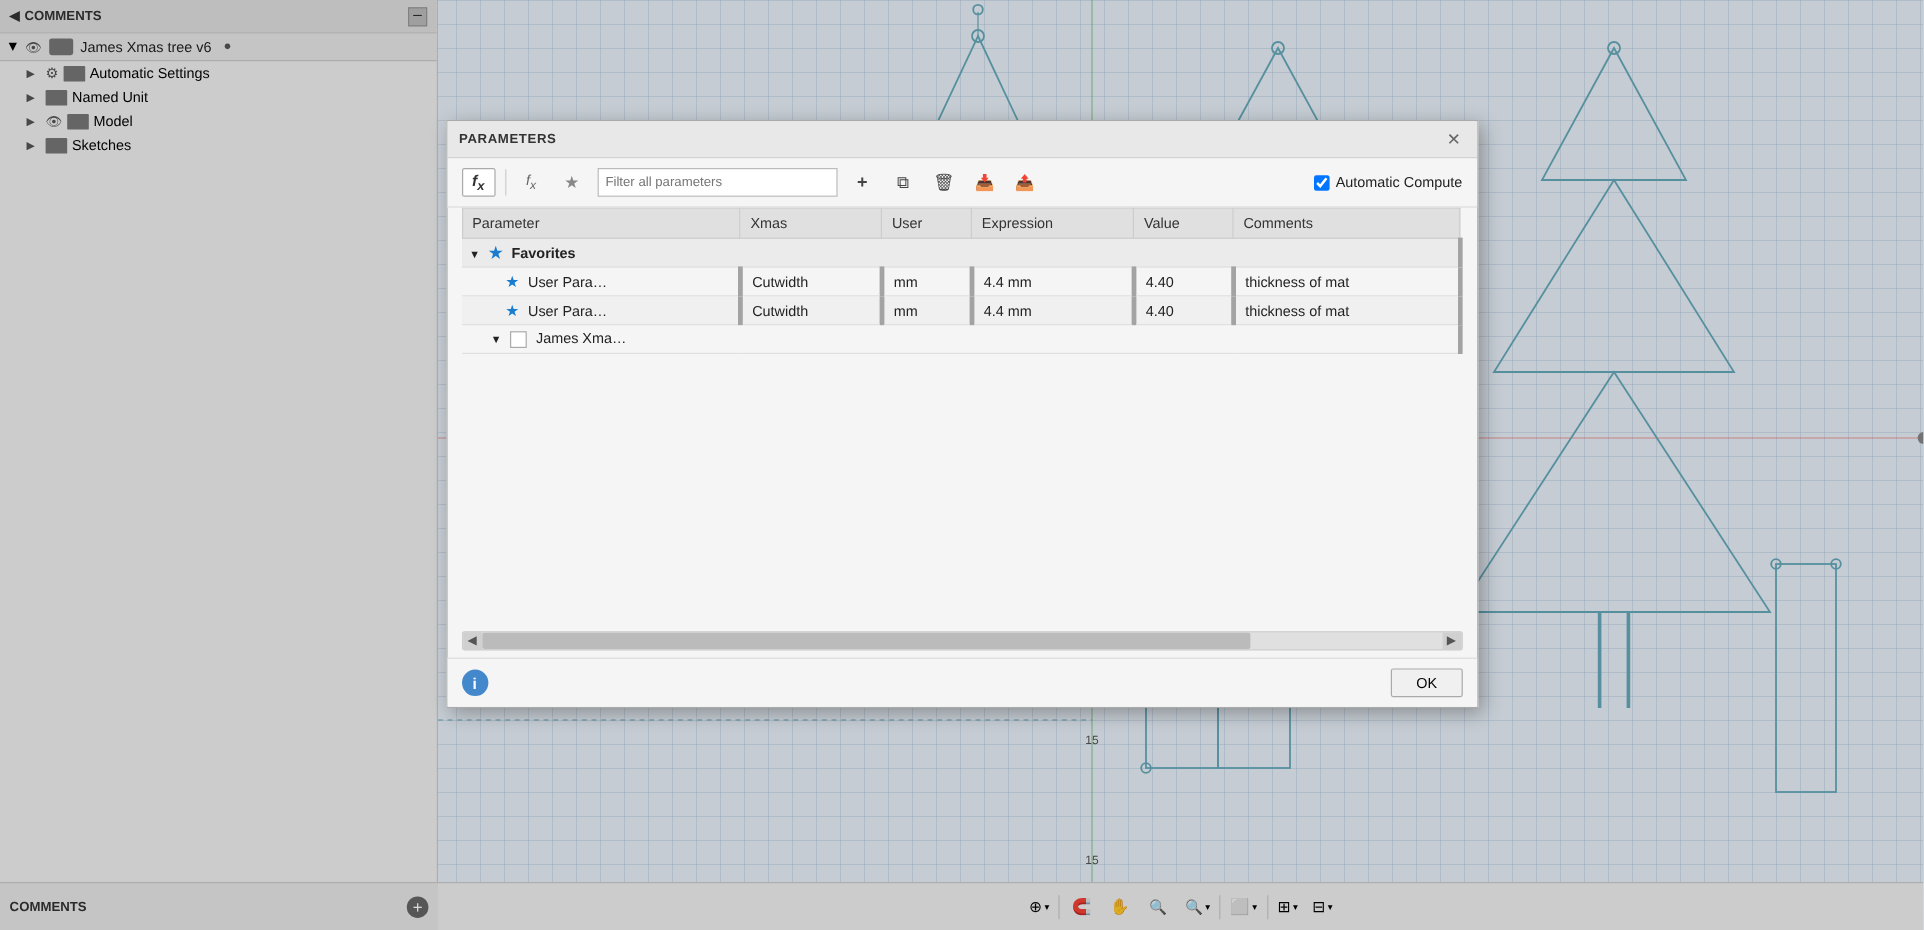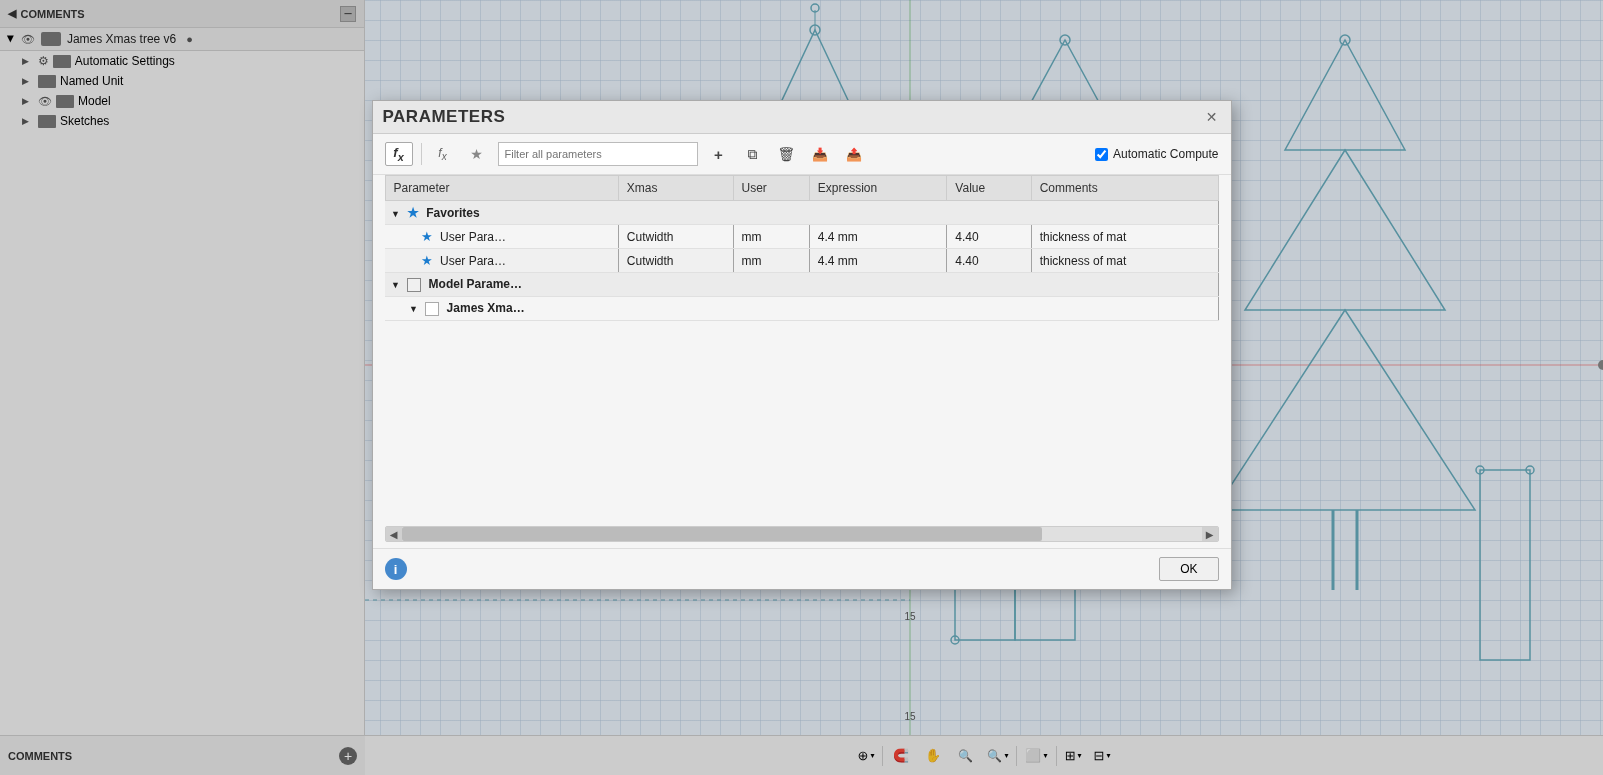--- a/index.html
+++ b/index.html
@@ -216,21 +216,21 @@
       text-align: left;
       padding: 5px 8px;
       border: 1px solid #ccc;
       font-weight: normal;
       color: #333;
       font-size: 12px;
     }
     .params-table td {
       padding: 4px 8px;
       border-bottom: 1px solid #e0e0e0;
-      border-right: 1px solid #a3a3a3;
+      border-right: 4px solid #a3a3a3;
       color: #222;
       font-size: 12px;
     }
     .group-row td {
       background: #ebebeb;
       font-weight: bold;
       padding: 4px 6px;
     }
     .group-row-2 td {
       background: #f0f0f0;
@@ -450,21 +450,21 @@
   <div class="toolbar-dropdown">
     <span style="font-size:13px;">⊟</span>
     <span style="font-size:8px;">▾</span>
   </div>
 </div>
 
 <div class="modal-overlay">
   <div class="parameters-dialog">
 
     <div class="dialog-titlebar">
-      <span style="font-size:17px; font-weight:bold; color:#333; letter-spacing:0.5px;">PARAMETERS</span>
+      <span style="font-size:11px; font-weight:bold; color:#333; letter-spacing:0.5px;">PARAMETERS</span>
       <span class="dialog-close-btn">✕</span>
     </div>
 
     <div class="dialog-toolbar">
 
       <div style="display:flex; align-items:center; justify-content:center; width:28px; height:24px; border:1px solid #aaa; background:white; border-radius:2px; cursor:pointer;">
         <span style="font-style:italic; font-weight:bold; font-size:13px; color:#333;">f<sub>x</sub></span>
       </div>
       <div class="dialog-toolbar-separator"></div>
 
@@ -532,30 +532,23 @@
               <span style="color:#1a7ccf; font-size:13px;">★</span>
               <span style="margin-left:4px;">User Para…</span>
             </td>
             <td>Cutwidth</td>
             <td>mm</td>
             <td>4.4 mm</td>
             <td>4.40</td>
             <td>thickness of mat</td>
           </tr>
 
-          <tr class="group-row">
-            <td colspan="6">
-              <span style="font-size:9px; margin-right:4px;">▼</span>
-              <span style="display:inline-block; width:14px; height:14px; border:1px solid #888; background:#f0f0f0; vertical-align:middle;"></span>
-              <span style="margin-left:4px;">Model Parame…</span>
-            </td>
-          </tr>
 
           <tr>
-            <td colspan="6" style="padding-left:24px;font-weight:bold;">
+            <td colspan="6" style="padding-left:24px;">
               <span style="font-size:9px; margin-right:4px;">▼</span>
               <span style="display:inline-block; width:14px; height:14px; border:1px solid #aaa; background:white; vertical-align:middle;"></span>
               <span style="margin-left:4px;">James Xma…</span>
             </td>
           </tr>
 
         </tbody>
       </table>
     </div>
 

